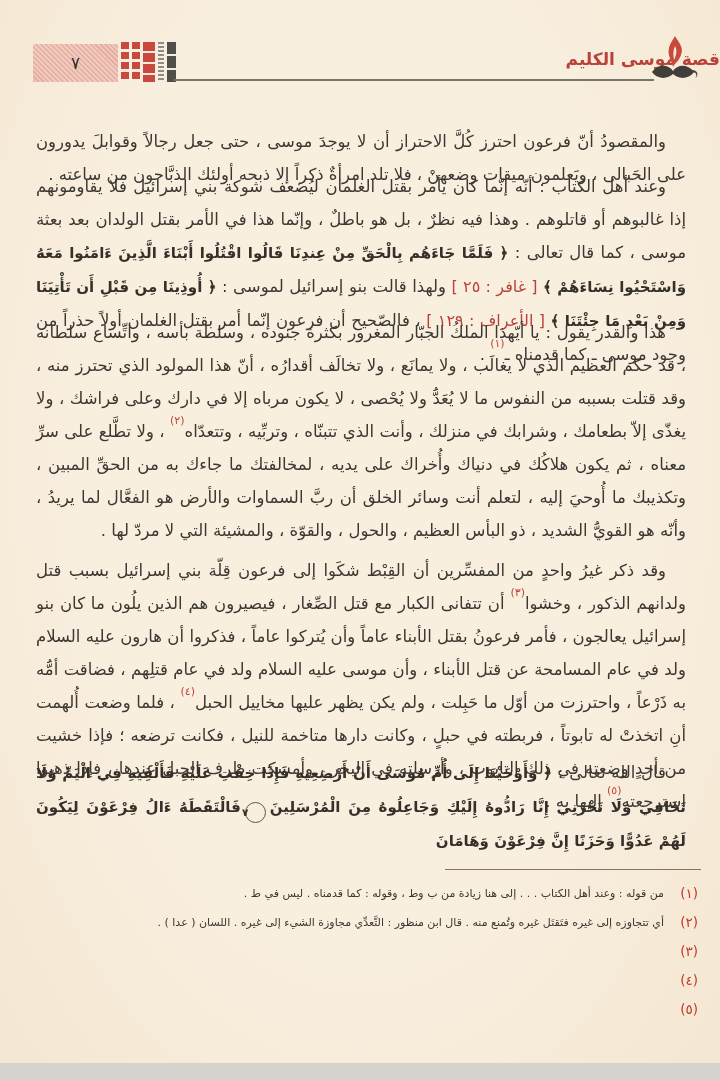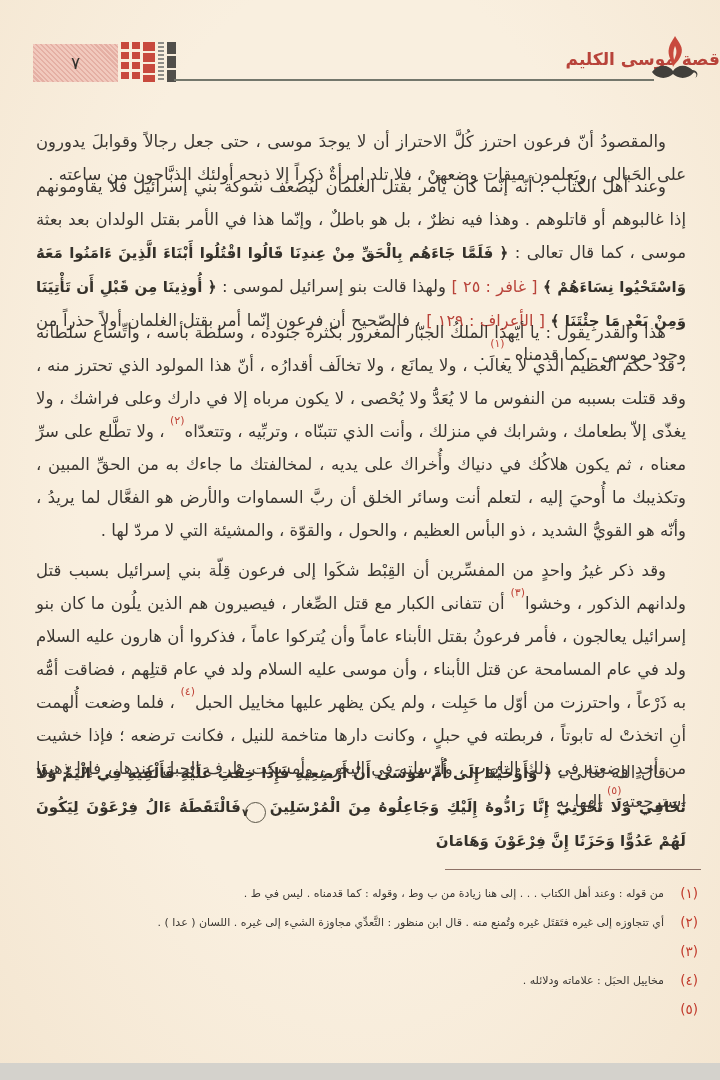--- a/index.html
+++ b/index.html
@@ -137,21 +137,20 @@
     </div>
     <div class="fn-row">
       <span class="fn-num">(٢)</span>
       <span class="fn-text">أي تتجاوزه إلى غيره فتَقتَل غيره وتُمنع منه . قال ابن منظور : التَّعدِّي مجاوزة الشيء إلى غيره . اللسان ( عدا ) .</span>
     </div>
     <div class="fn-row">
       <span class="fn-num">(٣)</span>
     </div>
     <div class="fn-row">
       <span class="fn-num">(٤)</span>
-      <span class="fn-text">مخاييل الحبَل : علاماته ودلائله .</span>
     </div>
     <div class="fn-row">
       <span class="fn-num">(٥)</span>
     </div>
   </section>
 
   <div class="scan-strip"></div>
 </div>
 
 </body></html>

